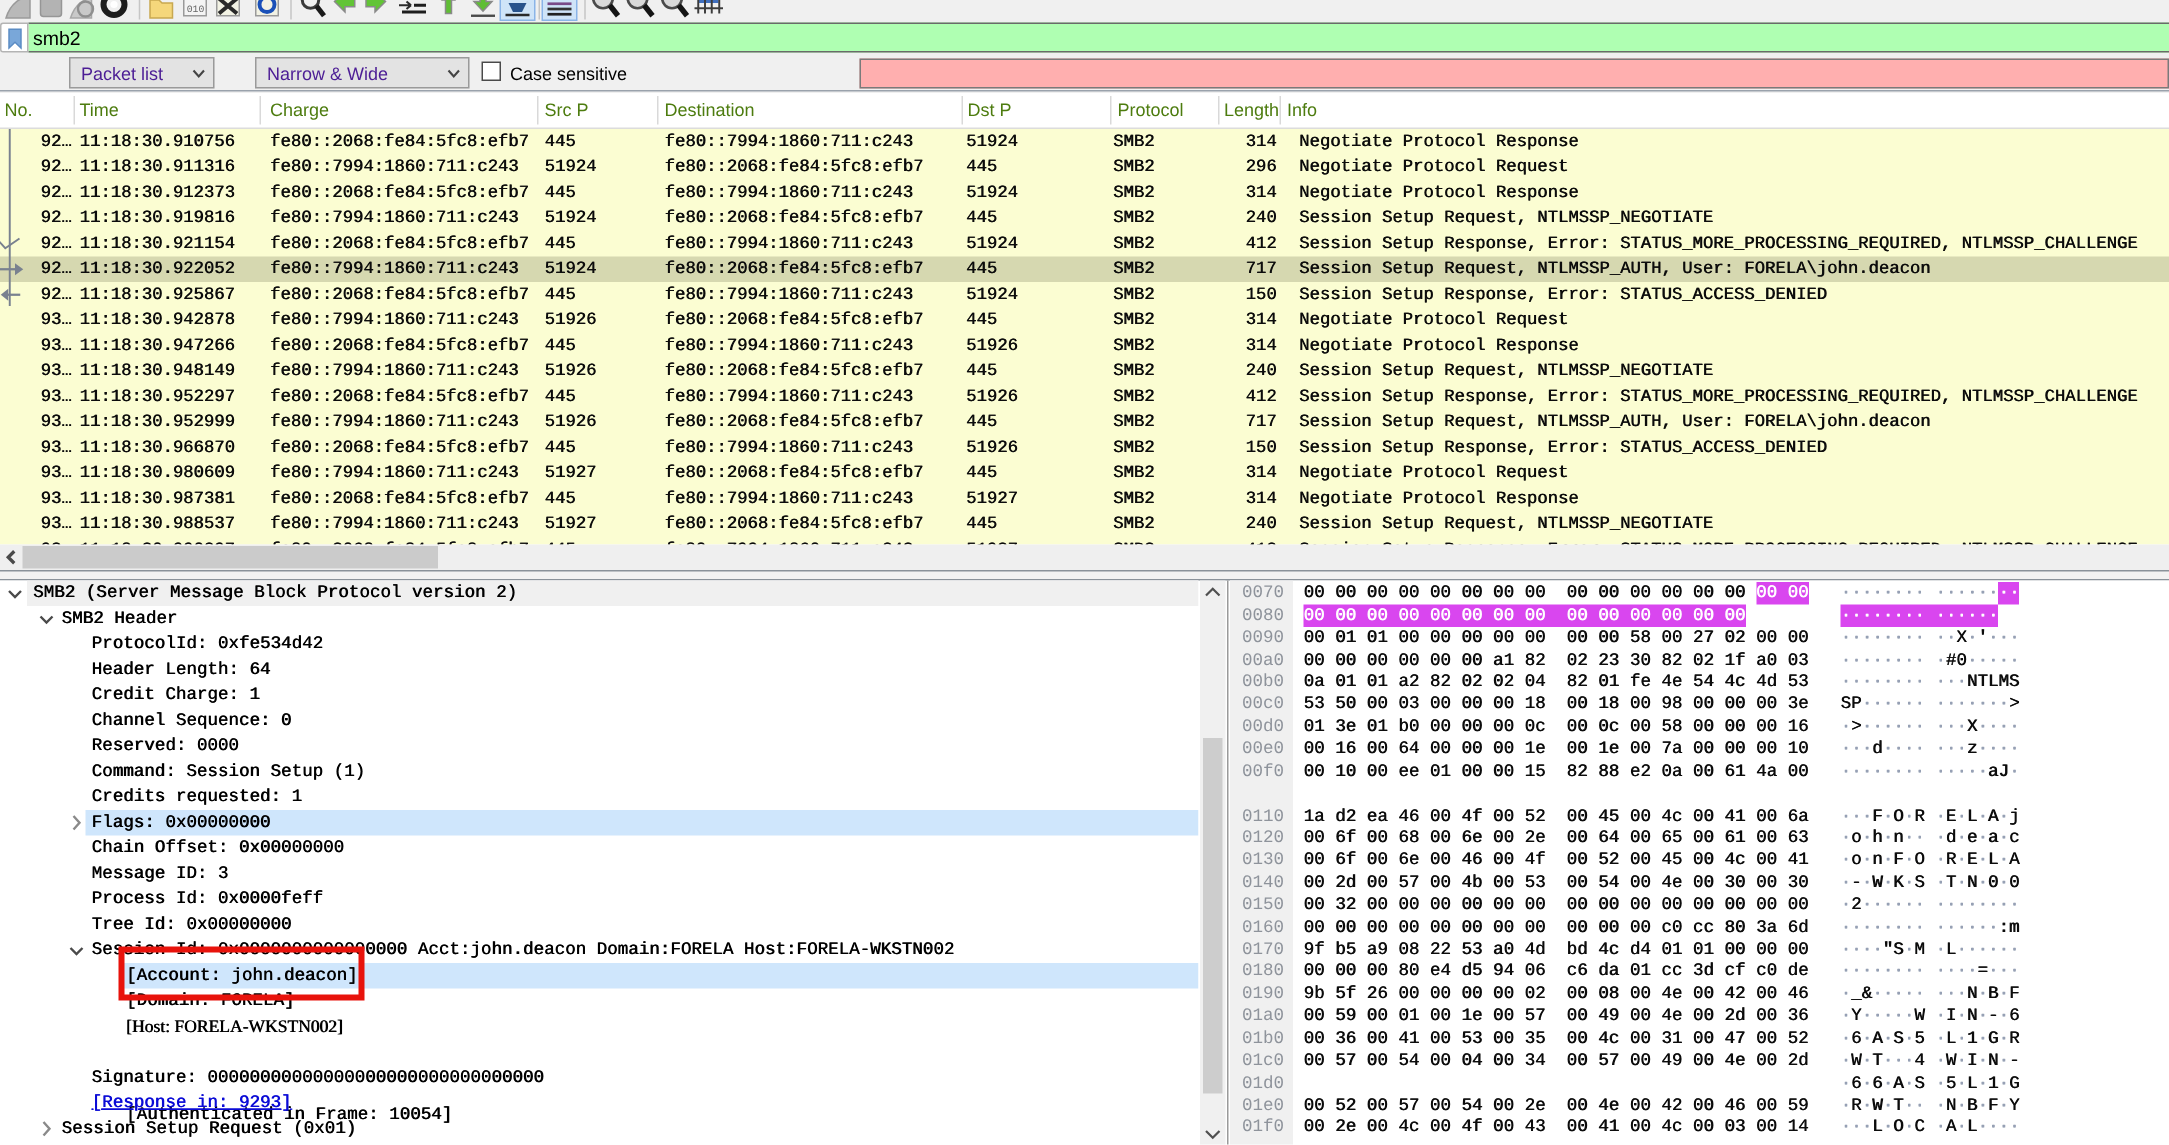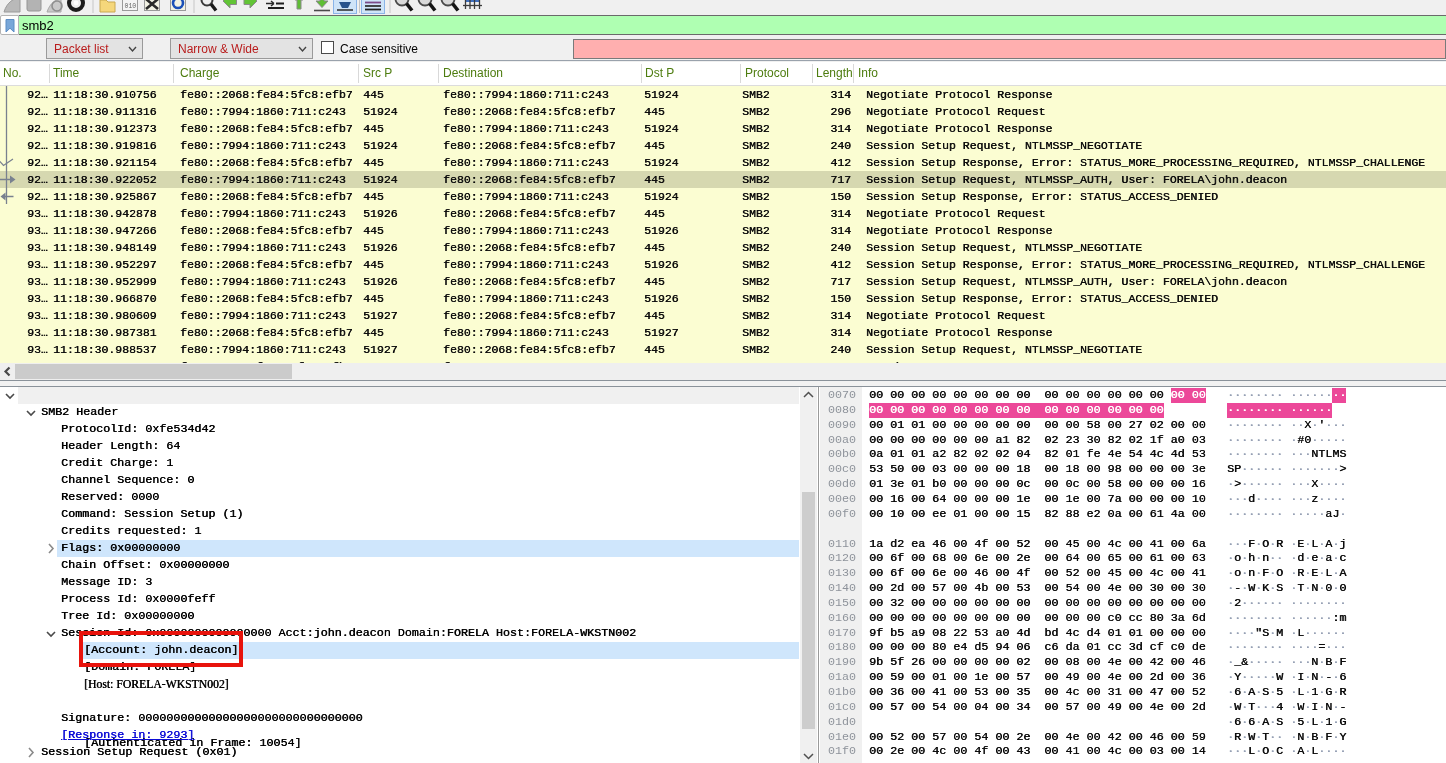--- a/index.html
+++ b/index.html
@@ -9,21 +9,21 @@
 
 #toolbar{position:absolute;left:0;top:0;width:1446px;height:14px;background:#f0f0f0;overflow:hidden;}
 #toolbar svg{position:absolute;top:-6px;left:0;}
 
 #fbar{position:absolute;left:0;top:14px;width:1446px;height:22px;background:#f0f0f0;}
 #bookmark{position:absolute;left:0;top:1px;width:19px;height:20px;background:#fff;border:1px solid #b4b4b4;box-sizing:border-box;border-radius:2px 0 0 2px;}
 #ffield{position:absolute;left:19px;top:1px;width:1427px;height:20px;background:#afffb2;border-top:1px solid #6a6a6a;border-bottom:1px solid #6a6a6a;box-sizing:border-box;}
 #ffield span{position:absolute;left:3px;top:2px;font-size:13px;color:#000;}
 
 #findbar{position:absolute;left:0;top:36px;width:1446px;height:26px;background:#f0f0f0;}
-.combo{position:absolute;top:2px;height:21px;background:#e3e3e3;border:1px solid #9a9a9a;box-sizing:border-box;font-size:12px;color:#b91c1c;}
+.combo{position:absolute;top:2px;height:21px;background:#e3e3e3;border:1px solid #9a9a9a;box-sizing:border-box;font-size:12px;color:#4c1d95;}
 .combo b{font-weight:normal;position:absolute;left:7px;top:3px;}
 .combo i{position:absolute;right:5px;top:6px;width:9px;height:8px;}
 .combo i svg{display:block;}
 #cb{position:absolute;left:321px;top:5px;width:13px;height:13px;background:#fff;border:1px solid #4a4a4a;box-sizing:border-box;}
 #cslab{position:absolute;left:340px;top:6px;font-size:12px;}
 #pink{position:absolute;left:573px;top:3px;width:873px;height:20px;background:#ffafaf;border:1px solid #7a7a7a;box-sizing:border-box;}
 
 #hdr{position:absolute;left:0;top:62px;width:1446px;height:24px;background:#fff;border-bottom:1px solid #dcdcdc;box-sizing:border-box;}
 #hdr span{position:absolute;top:4px;font-size:12px;color:#4d7c0f;white-space:nowrap;}
 #hdr .sep{position:absolute;top:2px;width:1px;height:19px;background:#d9d9d9;}
@@ -50,21 +50,21 @@
 #vscroll{position:absolute;left:800px;top:387px;width:17px;height:376px;background:#f0f0f0;}
 #vthumb{position:absolute;left:2px;top:105px;width:13px;height:237px;background:#cdcdcd;}
 #vsplit{position:absolute;left:818px;top:387px;width:1px;height:376px;background:#9a9a9a;}
 
 #hex{position:absolute;left:820px;top:387px;width:626px;height:376px;background:#fff;overflow:hidden;font-size:11.7px;}
 .hrow{position:absolute;left:0;width:626px;height:15px;line-height:15px;white-space:pre;}
 .hrow span{position:absolute;top:0;}
 .hoff{left:8px;color:#8e939b;}
 .hby{left:49px;color:#0c0c0c;text-shadow:0.4px 0 0 currentColor;}
 .has{left:407px;color:#0c0c0c;text-shadow:0.4px 0 0 currentColor;}
-.hl{background:#ec4899;color:#fff;}
+.hl{background:#d946ef;color:#fff;}
 .dt{color:#96a0b4;font-style:normal;}
 .hl .dt{color:#fff;}
 
 #redrect{position:absolute;left:79px;top:631px;width:164px;height:36px;border:4px solid #e8130c;box-sizing:border-box;z-index:30;}
 </style>
 </head>
 <body>
 <div id="toolbar">
     <svg width="520" height="14" style="top:0;">
 
@@ -229,21 +229,21 @@
 <div id="hscroll">
   <svg width="12" height="17" style="position:absolute;left:2px;top:0;">
       <path d="M7.5 4.5 L3.5 8.5 L7.5 12.5" stroke="#4a4a4a" stroke-width="2.2" fill="none"></path>
     </svg>
   <div id="hthumb"></div>
 </div>
 <div id="split"></div>
 <div id="details" class="mono">
     <div class="drow" style="top:0px;"><span style="left:18px;right:0;background:#f0f0f0;height:17px;"></span><span class="chev" style="left:4px;"><svg width="12" height="17">
           <path d="M2 7 L6 11 L10 7" stroke="#4a4a4a" stroke-width="1.6" fill="none"></path>
-        </svg></span></div>
+        </svg></span><span style="left:22px;">SMB2 (Server Message Block Protocol version 2)</span></div>
     <div class="drow" style="top:17px;"><span class="chev" style="left:25px;"><svg width="12" height="17">
           <path d="M2 7 L6 11 L10 7" stroke="#4a4a4a" stroke-width="1.6" fill="none"></path>
         </svg></span><span style="left:41px;">SMB2 Header</span></div>
     <div class="drow" style="top:34px;"><span style="left:61px;">ProtocolId: 0xfe534d42</span></div>
     <div class="drow" style="top:51px;"><span style="left:61px;">Header Length: 64</span></div>
     <div class="drow" style="top:68px;"><span style="left:61px;">Credit Charge: 1</span></div>
     <div class="drow" style="top:85px;"><span style="left:61px;">Channel Sequence: 0</span></div>
     <div class="drow" style="top:102px;"><span style="left:61px;">Reserved: 0000</span></div>
     <div class="drow" style="top:119px;"><span style="left:61px;">Command: Session Setup (1)</span></div>
     <div class="drow" style="top:136px;"><span style="left:61px;">Credits requested: 1</span></div>

